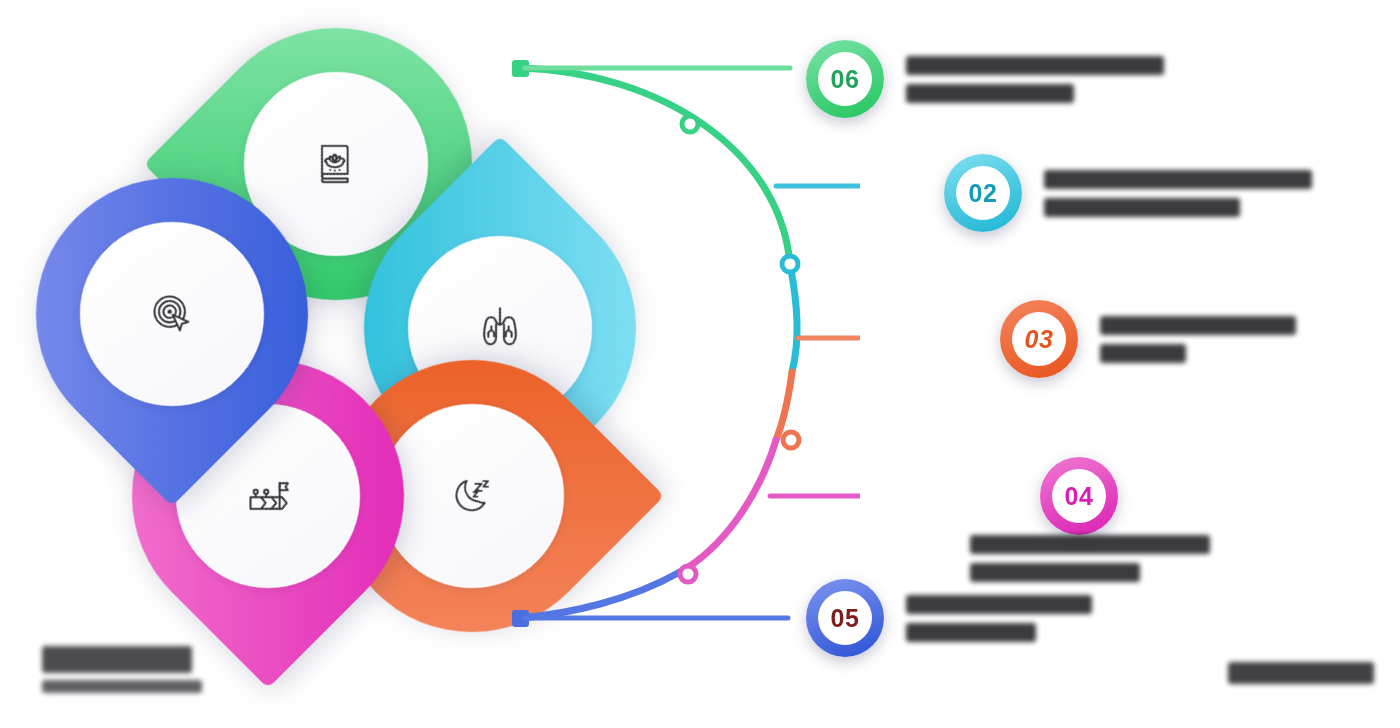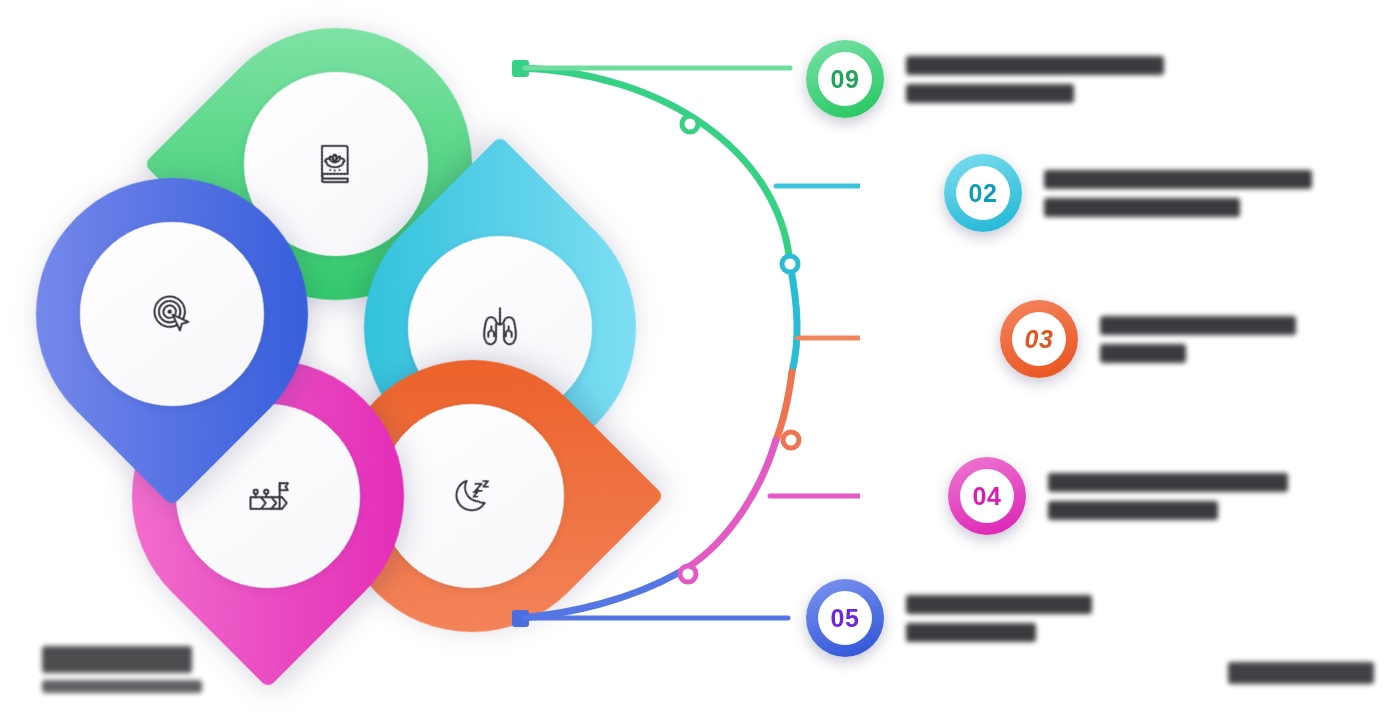--- a/index.html
+++ b/index.html
@@ -194,21 +194,21 @@
     <line x1="45" y1="48" x2="310" y2="48" stroke="#6fdd9e" stroke-width="5" stroke-linecap="round"></line>
     <line x1="296" y1="166" x2="455" y2="166" stroke="#3fc3dd" stroke-width="5" stroke-linecap="round"></line>
     <line x1="318" y1="318" x2="512" y2="318" stroke="#f0855f" stroke-width="5" stroke-linecap="round"></line>
     <line x1="290" y1="476" x2="455" y2="476" stroke="#e459c3" stroke-width="5" stroke-linecap="round"></line>
     <line x1="45" y1="598" x2="308" y2="598" stroke="#5577e3" stroke-width="5" stroke-linecap="round"></line>
   </svg>
 
   <div class="marker-row" id="row-01" style="left:806px; top:40px;">
     <div class="marker" style="background:linear-gradient(160deg,#7ae3a8 0%,#22c55e 100%)">
       <div class="marker-core" style="background:#ffffff;color:#22a35a;">
-        <span>09</span>
+        <span>06</span>
       </div>
     </div>
     <div class="marker-label">
       <div class="redacted-line" style="width:258px"></div>
       <div class="redacted-line" style="width:168px"></div>
     </div>
   </div>
 
   <div class="marker-row" id="row-02" style="left:944px; top:154px;">
     <div class="marker" style="background:linear-gradient(160deg,#7fdff0 0%,#1cb5d4 100%)">
@@ -227,35 +227,35 @@
       <div class="marker-core" style="background:#ffffff;color:#e3541f;font-style:italic;">
         <span>03</span>
       </div>
     </div>
     <div class="marker-label">
       <div class="redacted-line" style="width:196px"></div>
       <div class="redacted-line" style="width:86px"></div>
     </div>
   </div>
 
-  <div class="marker-row" id="row-04" style="left:948px; top:457px;">
+  <div class="marker-row" id="row-04" style="left:948px; top:457px;flex-direction:column;">
     <div class="marker" style="background:linear-gradient(160deg,#ef79d2 0%,#db1fb4 100%)">
       <div class="marker-core" style="background:#ffffff;color:#d81fb2;">
         <span>04</span>
       </div>
     </div>
     <div class="marker-label">
       <div class="redacted-line" style="width:240px"></div>
       <div class="redacted-line" style="width:170px"></div>
     </div>
   </div>
 
   <div class="marker-row" id="row-05" style="left:806px; top:579px;">
     <div class="marker" style="background:linear-gradient(160deg,#7e95ef 0%,#2b51d6 100%)">
-      <div class="marker-core" style="background:#ffffff;color:#6d28d9;">
+      <div class="marker-core" style="background:#ffffff;color:#7f1d1d;">
         <span>05</span>
       </div>
     </div>
     <div class="marker-label">
       <div class="redacted-line" style="width:186px"></div>
       <div class="redacted-line" style="width:130px"></div>
     </div>
   </div>
 
   <div id="logo-watermark">

